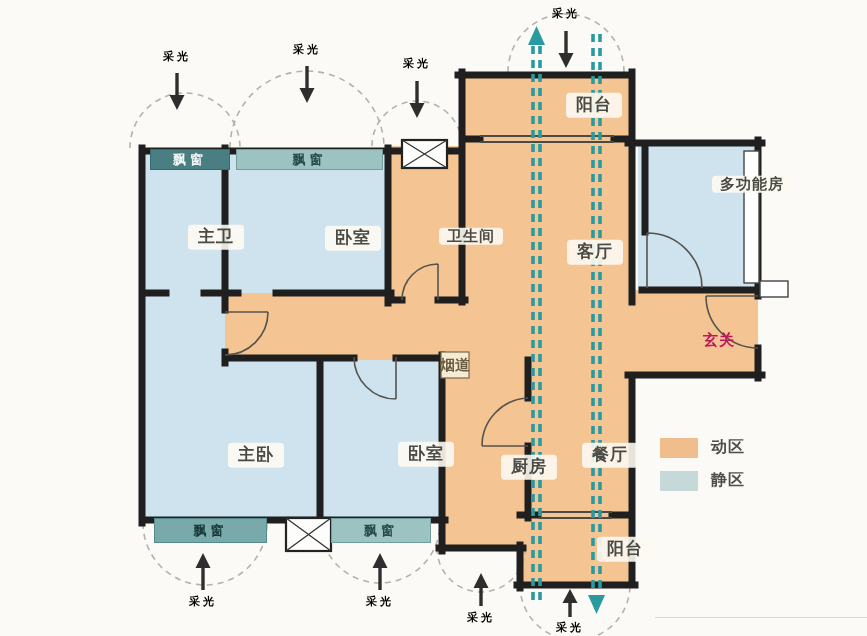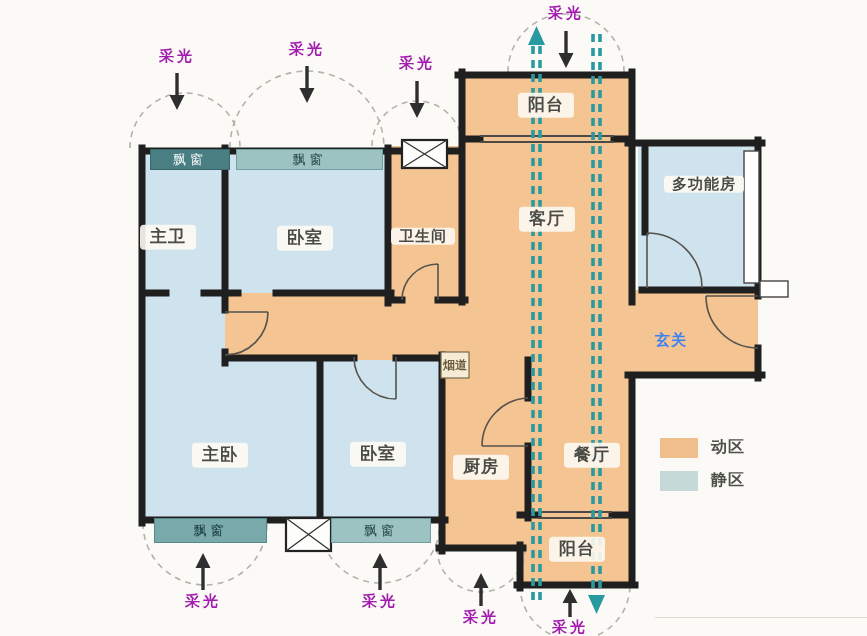--- a/index.html
+++ b/index.html
@@ -12,35 +12,35 @@
   #stage{
     position:relative;width:867px;height:636px;overflow:hidden;
     background:#fbfaf7;
     font-family:"Liberation Sans","DejaVu Sans",sans-serif;
   }
   #plan-svg{position:absolute;left:0;top:0;}
   .room-label{
     position:absolute;transform:translate(-50%,-50%);
     font-size:17px;font-weight:700;color:#4b4b45;letter-spacing:1px;
     background:rgba(253,250,242,.9);padding:3px 10px;border-radius:4px;
-    white-space:nowrap;line-height:1.1;
+    white-space:nowrap;line-height:1.1;margin-left:48px;
   }
   .room-label.small{font-size:15px;padding:0 8px;}
-  .room-label.plain{background:transparent;font-size:15px;font-weight:700;color:#3b82f6;padding:0;}
+  .room-label.plain{background:transparent;font-size:15px;font-weight:700;color:#be185d;padding:0;}
   .flue-label{
     position:absolute;transform:translate(-50%,-50%);
-    font-size:12px;color:#6b5d3f;font-weight:700;white-space:nowrap;letter-spacing:0;
+    font-size:15px;color:#6b5d3f;font-weight:700;white-space:nowrap;letter-spacing:0;
   }
   .daylight-label{
     position:absolute;transform:translate(-50%,-50%);
-    font-size:15px;font-weight:600;color:#a21caf;letter-spacing:3px;white-space:nowrap;
+    font-size:11px;font-weight:600;color:#000000;letter-spacing:3px;white-space:nowrap;
   }
   .bay-badge{
     position:absolute;display:flex;align-items:center;justify-content:center;
-    box-sizing:border-box;font-size:13px;font-weight:400;letter-spacing:4px;
+    box-sizing:border-box;font-size:13px;font-weight:700;letter-spacing:4px;
     background:#9cc2c1;color:#274a4a;border:1px solid #6e9e9d;white-space:nowrap;
   }
   .bay-badge.dark{background:#497e82;color:#f2f7f6;border-color:#39676b;}
   .bay-badge.mid{background:#79a9ab;color:#16393a;border-color:#538a8c;}
   .legend{position:absolute;display:flex;flex-direction:column;gap:12px;}
   .legend-row{display:flex;align-items:center;gap:13px;}
   .legend-swatch{width:38px;height:20px;display:inline-block;}
   .legend-label{font-size:16px;color:#4f4f49;font-weight:600;letter-spacing:1px;}
   .baseline-rule{position:absolute;background:#d9d9d2;}
 </style>
@@ -146,28 +146,28 @@
   </svg>
 
   <div class="bay-badge dark" style="left:150px;top:149px;width:80px;height:21px">飘窗</div>
   <div class="bay-badge" style="left:236px;top:149px;width:147px;height:21px">飘窗</div>
   <div class="bay-badge mid" style="left:154px;top:518px;width:113px;height:25px">飘窗</div>
   <div class="bay-badge" style="left:331px;top:518px;width:100px;height:25px">飘窗</div>
 
   <div class="room-label" style="left:168px;top:237px">主卫</div>
   <div class="room-label" style="left:305px;top:238px">卧室</div>
   <div class="room-label small" style="left:423px;top:236px">卫生间</div>
-  <div class="room-label" style="left:547px;top:219px">客厅</div>
+  <div class="room-label" style="left:547px;top:252px">客厅</div>
   <div class="room-label" style="left:546px;top:105px">阳台</div>
   <div class="room-label small" style="left:704px;top:184px">多功能房</div>
   <div class="room-label plain" style="left:671px;top:340px">玄关</div>
-  <div class="room-label" style="left:220px;top:455px">主卧</div>
+  <div class="room-label" style="left:208px;top:455px">主卧</div>
   <div class="room-label" style="left:378px;top:454px">卧室</div>
   <div class="room-label" style="left:481px;top:467px">厨房</div>
-  <div class="room-label" style="left:592px;top:455px">餐厅</div>
+  <div class="room-label" style="left:562px;top:455px">餐厅</div>
   <div class="room-label" style="left:577px;top:549px">阳台</div>
   <div class="flue-label" style="left:455px;top:365px">烟道</div>
 
   <div class="daylight-label" style="left:177px;top:56px">采光</div>
   <div class="daylight-label" style="left:307px;top:49px">采光</div>
   <div class="daylight-label" style="left:417px;top:63px">采光</div>
   <div class="daylight-label" style="left:566px;top:13px">采光</div>
   <div class="daylight-label" style="left:203px;top:601px">采光</div>
   <div class="daylight-label" style="left:380px;top:601px">采光</div>
   <div class="daylight-label" style="left:481px;top:617px">采光</div>

